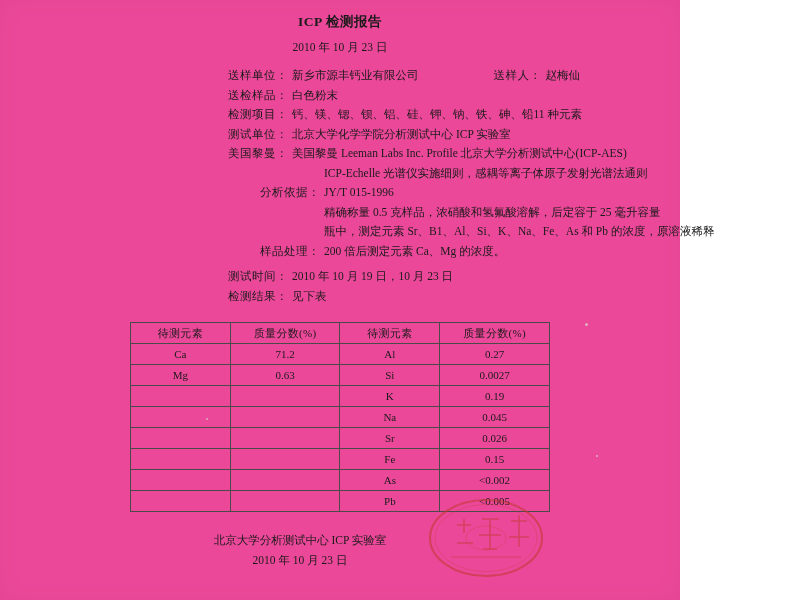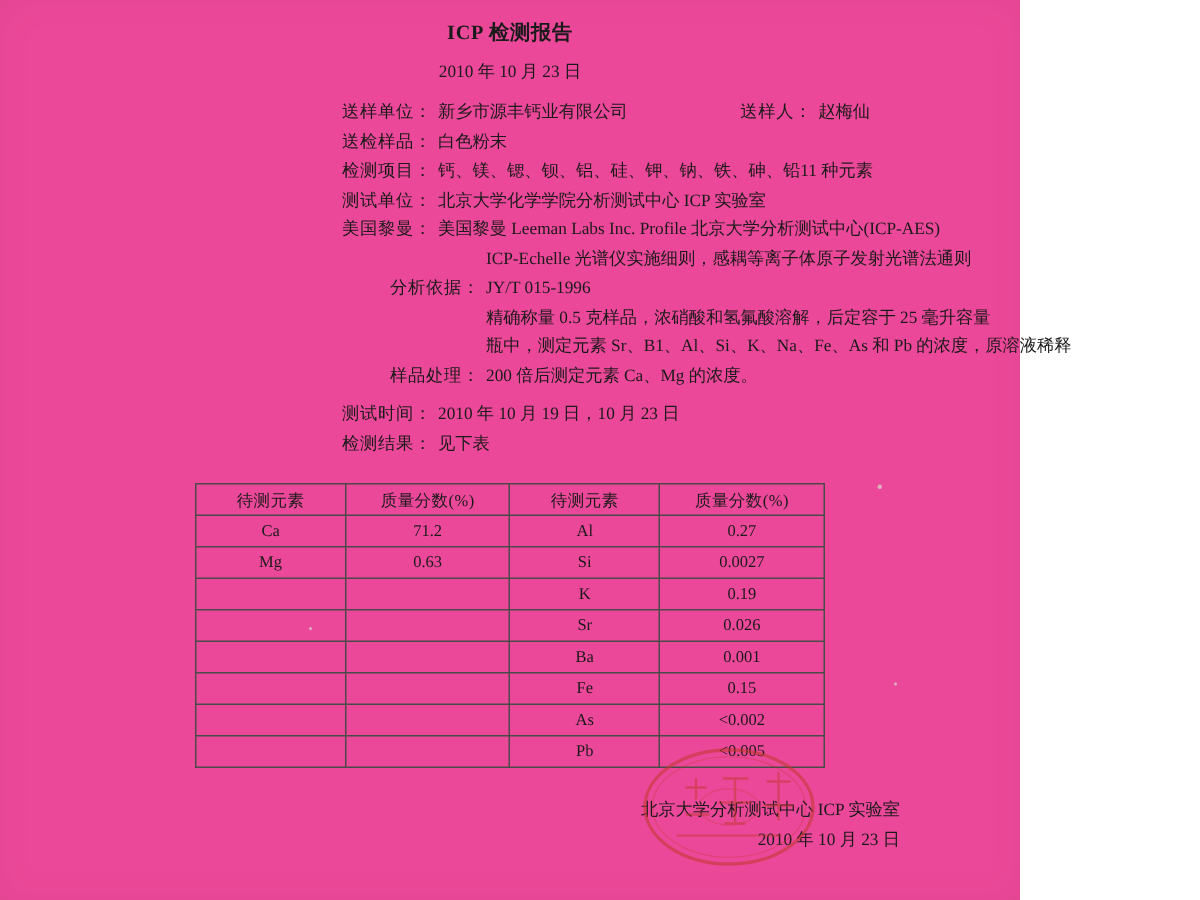--- a/index.html
+++ b/index.html
@@ -109,21 +109,21 @@
     letter-spacing: 0.3px;
   }
   table.results col.c1 { width: 100px; }
   table.results col.c2 { width: 110px; }
   table.results col.c3 { width: 100px; }
   table.results col.c4 { width: 110px; }
   
   .footer {
     margin-top: 18px;
     padding-right: 80px;
-    text-align: right;
+    text-align: center;
     font-size: 11.5px;
     line-height: 20px;
   }
   
   .seal {
     position: absolute;
     left: 427px;
     top: 497px;
     width: 118px;
     height: 82px;
@@ -238,28 +238,28 @@
         </tr>
         <tr>
           <td></td>
           <td></td>
           <td>K</td>
           <td>0.19</td>
         </tr>
         <tr>
           <td></td>
           <td></td>
+          <td>Na</td>
+          <td>0.045</td>
+        </tr>
+        <tr>
+          <td></td>
+          <td></td>
           <td>Sr</td>
           <td>0.026</td>
-        </tr>
-        <tr>
-          <td></td>
-          <td></td>
-          <td>Ba</td>
-          <td>0.001</td>
         </tr>
         <tr>
           <td></td>
           <td></td>
           <td>Fe</td>
           <td>0.15</td>
         </tr>
         <tr>
           <td></td>
           <td></td>

